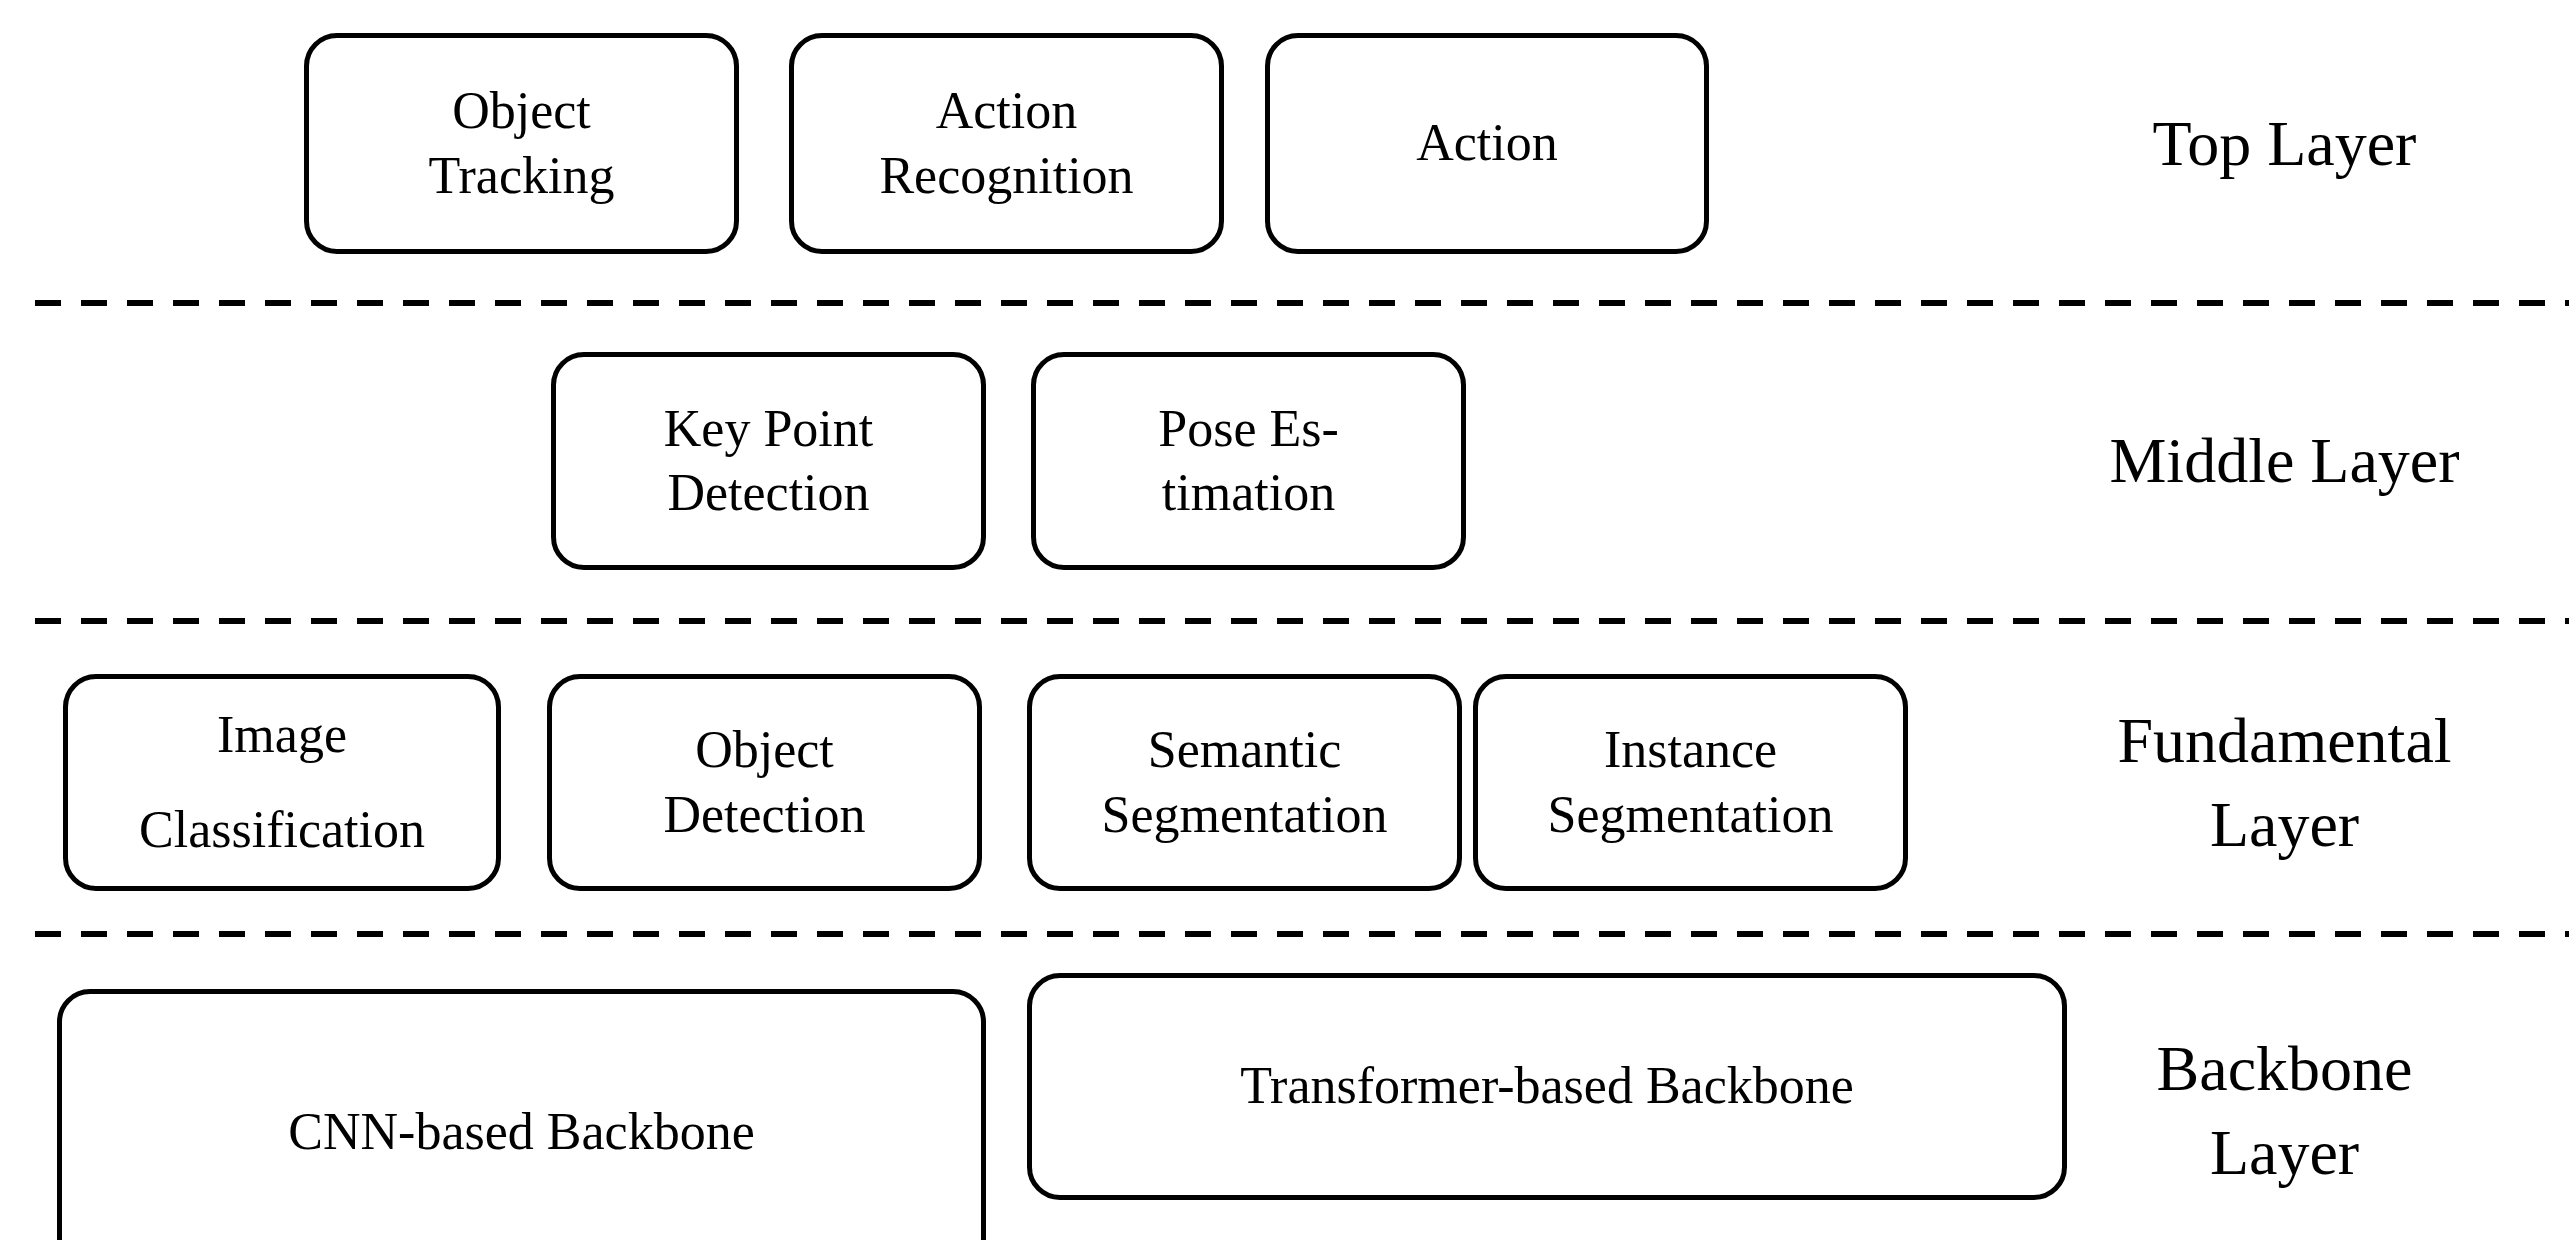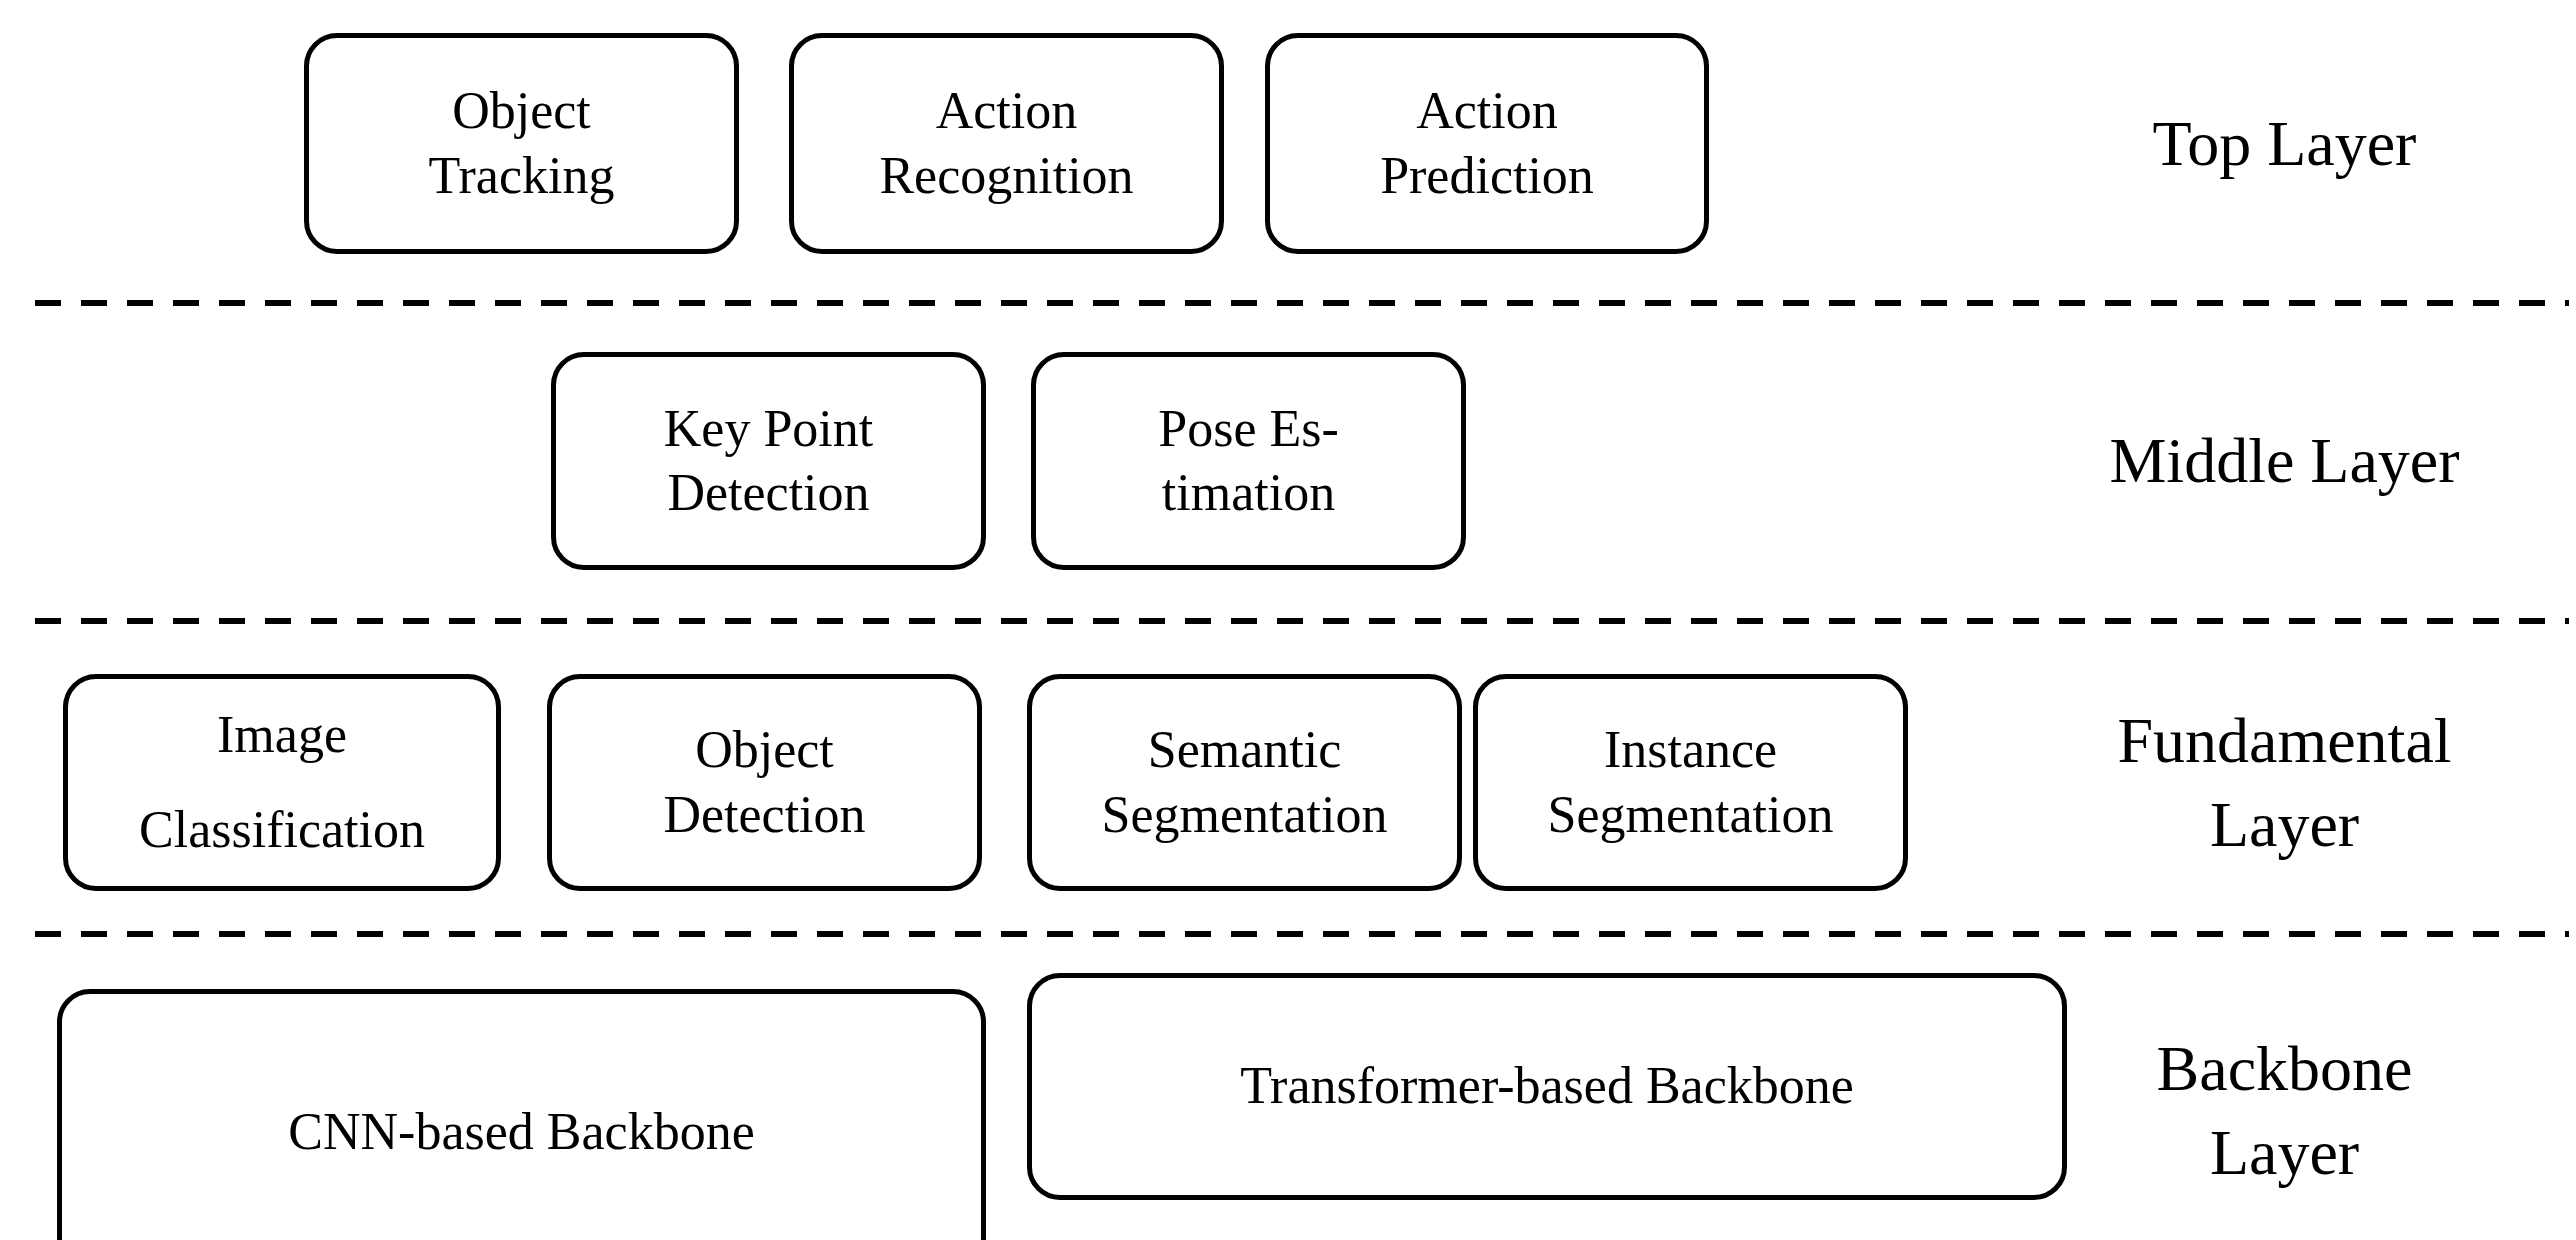--- a/index.html
+++ b/index.html
@@ -67,21 +67,20 @@
   <div class="box b11">
     <span>Object</span>
     <span>Tracking</span>
   </div>
   <div class="box b12">
     <span>Action</span>
     <span>Recognition</span>
   </div>
   <div class="box b13">
     <span>Action</span>
-    <span>Prediction</span>
   </div>
   <div class="layer-label l1">
     <span>Top Layer</span>
   </div>
 
   <div class="sep sep1"></div>
 
   <div class="box b21">
     <span>Key Point</span>
     <span>Detection</span>

